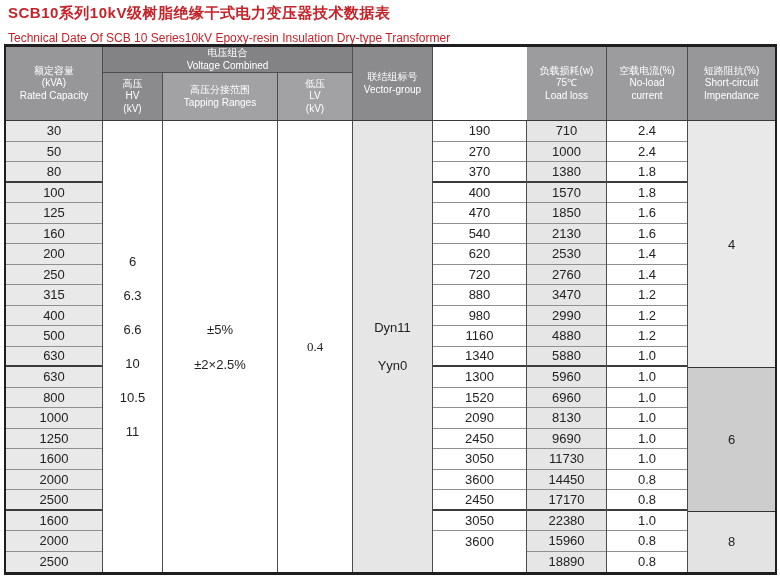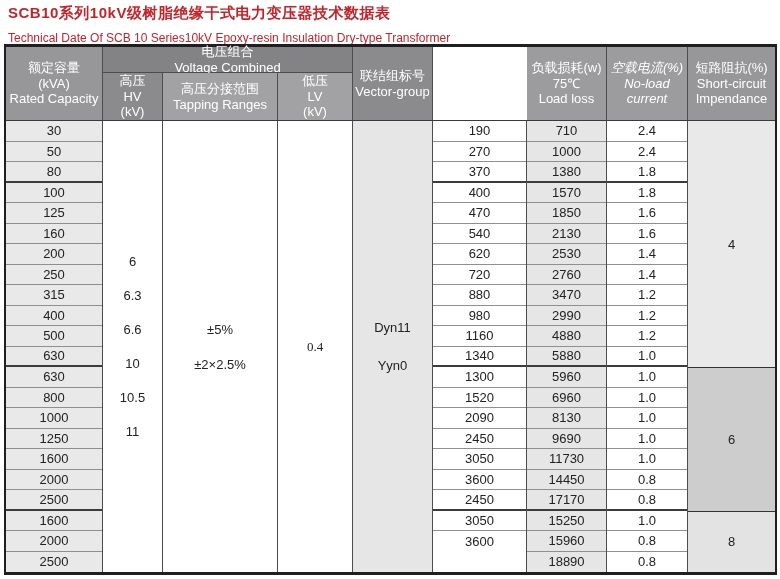--- a/index.html
+++ b/index.html
@@ -12,30 +12,30 @@
 
   .dtable { position:absolute; left:4px; top:44px; width:773px;
             border:2px solid #1f1f1f; border-top-width:3px; border-bottom-width:3px; background:#fff; }
 
   
   .thead { display:grid;
            grid-template-columns:97px 60px 115px 75px 80px 94px 80px 81px 87px;
            grid-template-rows:26px 47px;
            border-bottom:1px solid #3a3a3a; }
   .hc { border-right:1px solid #4d4d4d; display:flex; align-items:center; justify-content:center;
-        text-align:center; white-space:pre-line; color:#fff; font-size:13px; line-height:1.22; }
+        text-align:center; white-space:pre-line; color:#fff; font-size:10px; line-height:1.22; }
   .h-cap { grid-column:1; grid-row:1/3; background:#97979a; }
   .h-vc  { grid-column:2/5; grid-row:1; background:#838386; border-bottom:1px solid #4d4d4d; }
   .h-hv  { grid-column:2; grid-row:2; background:#8b8b8e; }
   .h-tap { grid-column:3; grid-row:2; background:#a2a2a5; }
   .h-lv  { grid-column:4; grid-row:2; background:#a2a2a5; }
   .h-vec { grid-column:5; grid-row:1/3; background:#8b8b8e; }
   .h-nll { grid-column:6; grid-row:1/3; background:#909093; }
   .h-ll  { grid-column:7; grid-row:1/3; background:#9c9c9f; }
-  .h-nlc { grid-column:8; grid-row:1/3; background:#9c9c9f;font-style:italic; }
+  .h-nlc { grid-column:8; grid-row:1/3; background:#9c9c9f; }
   .h-imp { grid-column:9; grid-row:1/3; background:#97979a; border-right:none; }
 
   
   .tbody { display:flex; height:451px; font-size:13px; color:#222; }
   .col { border-right:1px solid #4d4d4d; display:flex; flex-direction:column; }
   .c-cap { width:97px; background:#e9e9e9; }
   .c-hv  { width:60px; background:#fff; justify-content:center; }
   .c-tap { width:115px; background:#fff; justify-content:center; }
   .c-lv  { width:75px; background:#fff; justify-content:center;font-family:Liberation Serif, serif; }
   .c-vec { width:80px; background:#e6e6e6; justify-content:center; }
@@ -192,21 +192,21 @@
         <div class="cell">2990</div>
         <div class="cell">4880</div>
         <div class="cell">5880</div>
         <div class="cell">5960</div>
         <div class="cell">6960</div>
         <div class="cell">8130</div>
         <div class="cell">9690</div>
         <div class="cell">11730</div>
         <div class="cell">14450</div>
         <div class="cell">17170</div>
-        <div class="cell">15250</div>
+        <div class="cell">22380</div>
         <div class="cell">15960</div>
         <div class="cell">18890</div>
       </div>
 
     <div class="col c-nlc">
         <div class="cell">2.4</div>
         <div class="cell">2.4</div>
         <div class="cell">1.8</div>
         <div class="cell">1.8</div>
         <div class="cell">1.6</div>

